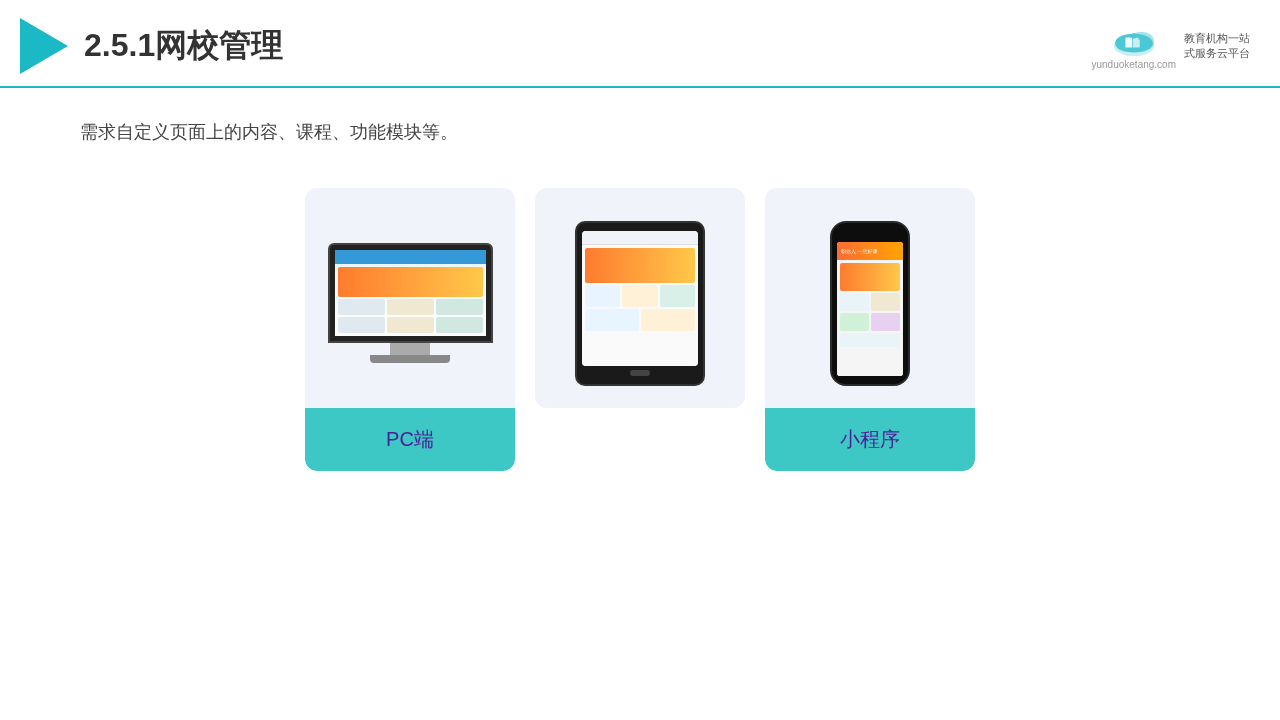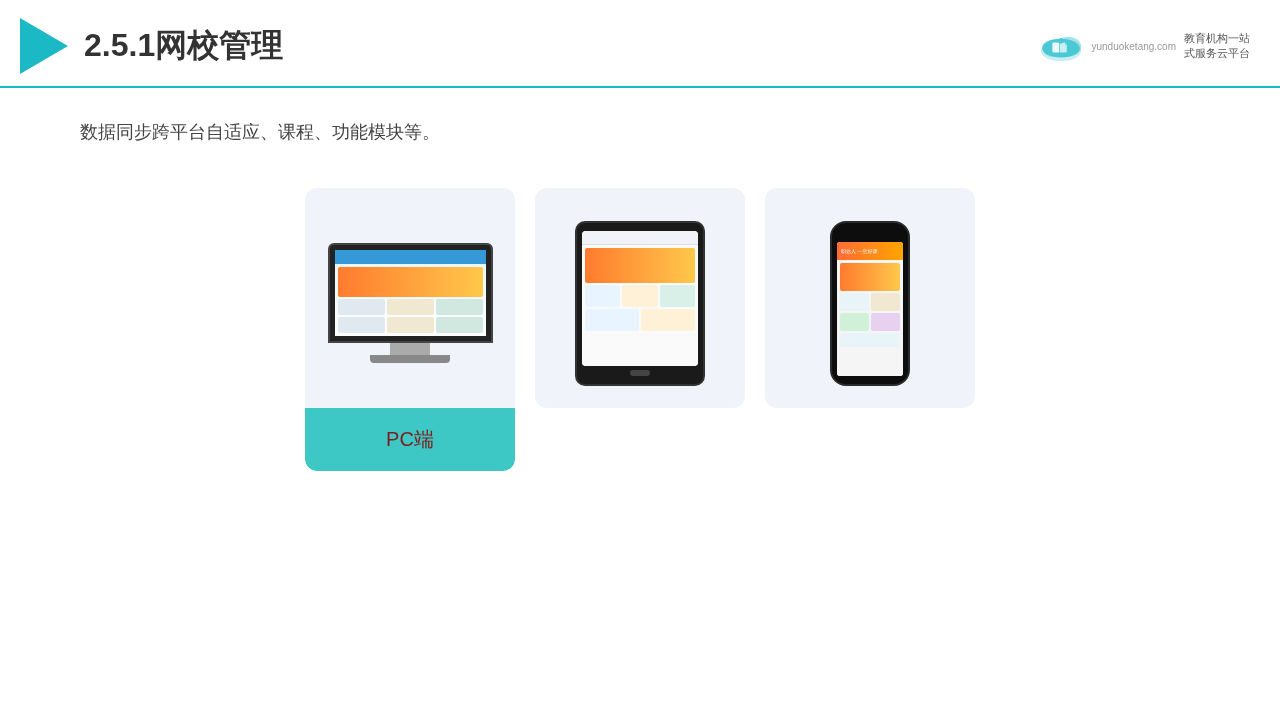--- a/index.html
+++ b/index.html
@@ -36,21 +36,21 @@
       font-weight: 600;
       color: #333;
     }
     .header-right {
       display: flex;
       align-items: center;
       gap: 8px;
     }
     .brand-logo {
       display: flex;
-      flex-direction: row;
+      flex-direction: column;
       align-items: center;
     }
     .cloud-icon {
       width: 60px;
       height: 36px;
     }
     .brand-slogan {
       font-size: 11px;
       color: #555;
       text-align: right;
@@ -90,21 +90,21 @@
       height: 220px;
       display: flex;
       align-items: center;
       justify-content: center;
       padding: 20px 10px 10px 10px;
     }
 
     .card-label {
       width: 100%;
       background: #3dc8c5;
-      color: #7f1d1d;
+      color: #4c1d95;
       font-size: 20px;
       font-weight: 500;
       text-align: center;
       padding: 18px 0;
       border-radius: 0 0 12px 12px;
     }
 
     
     .pc-monitor {
       width: 170px;
@@ -347,21 +347,21 @@
         <polygon points="40,14 48,18 40,22 32,18" fill="#4ac8d4"></polygon>
         <rect x="46" y="17" width="2" height="6" fill="#4ac8d4"></rect>
       </svg>
       <div style="font-size:10px;color:#999;">yunduoketang.com</div>
     </div>
     <div class="brand-slogan">教育机构一站<br>式服务云平台</div>
   </div>
 </div>
 
 <div class="description">
-  <div>数据同步跨平台自适应、课程、功能模块等。</div>
+  <div>需求自定义页面上的内容、课程、功能模块等。</div>
 </div>
 
 <div class="cards-container">
 
   <div class="card">
     <div class="card-image-area">
       <div class="pc-monitor">
         <div class="monitor-screen-wrap">
           <div class="monitor-screen-inner">
             <div class="monitor-nav"></div>
@@ -425,16 +425,17 @@
               <div style="height:18px;background:#e8f4f8;border-radius:2px;"></div>
               <div style="height:18px;background:#f0e8d0;border-radius:2px;"></div>
               <div style="height:18px;background:#d0f0d8;border-radius:2px;"></div>
               <div style="height:18px;background:#e8d0f0;border-radius:2px;"></div>
             </div>
             <div style="height:14px;background:#e8f4f8;border-radius:2px;"></div>
           </div>
         </div>
       </div>
     </div>
+    <div class="card-label">小程序</div>
   </div>
 
 
 </div>
 
 </body></html>

